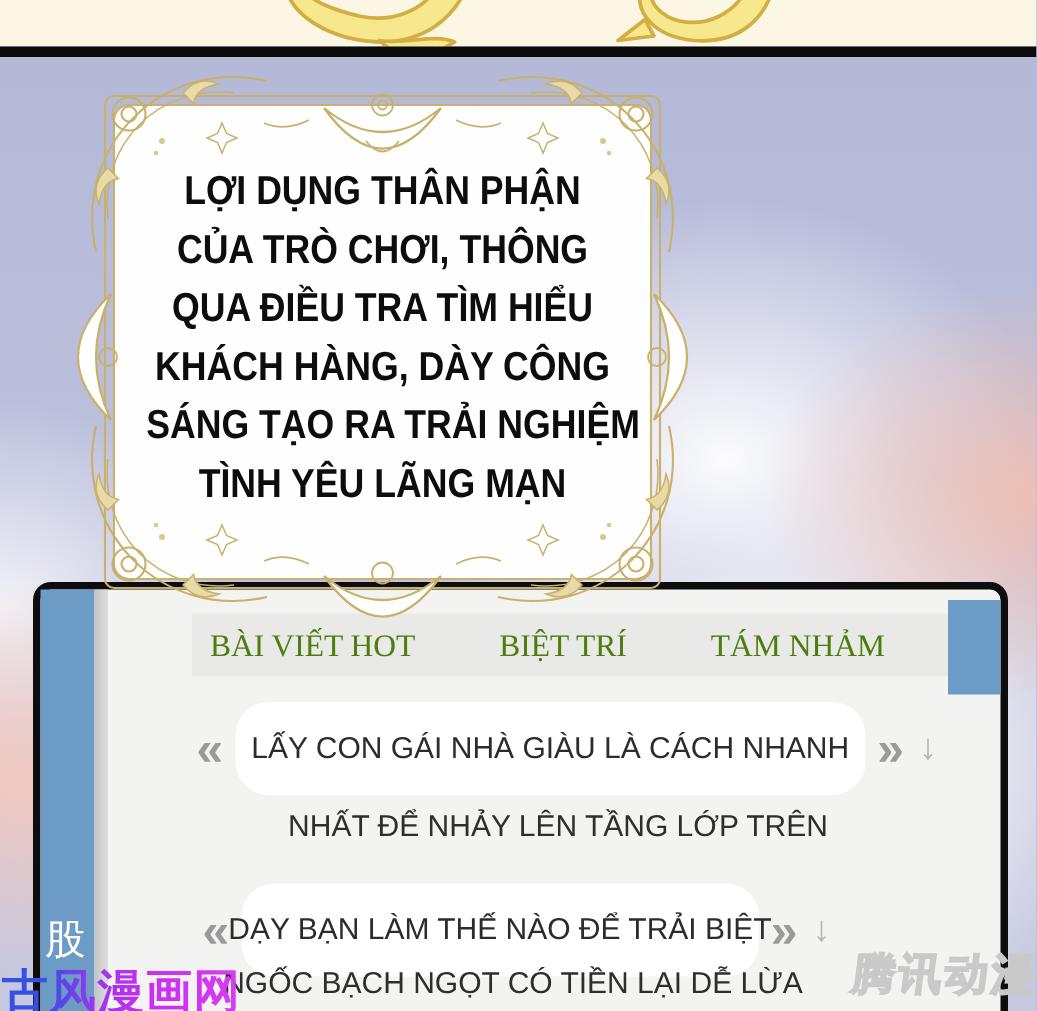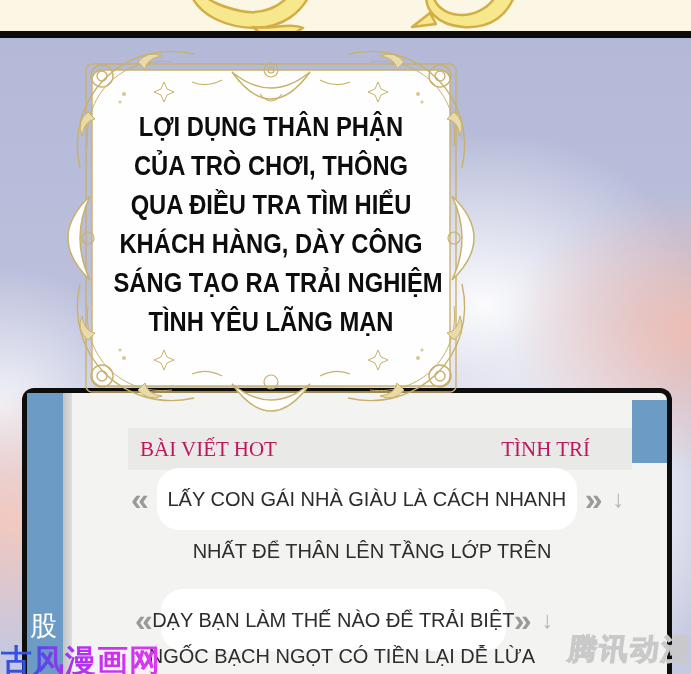--- a/index.html
+++ b/index.html
@@ -21,43 +21,43 @@
     background:
       radial-gradient(260px 200px at 100% 46%, rgba(246,190,173,.85) 0%, rgba(246,190,173,0) 70%),
       radial-gradient(300px 240px at 70% 42%, rgba(255,255,255,.95) 0%, rgba(255,255,255,0) 72%),
       radial-gradient(240px 260px at 86% 72%, rgba(255,255,255,.9) 0%, rgba(255,255,255,0) 70%),
       radial-gradient(200px 190px at 2% 76%, rgba(247,201,188,.9) 0%, rgba(247,201,188,0) 70%),
       radial-gradient(220px 200px at 0% 58%, rgba(255,255,255,.8) 0%, rgba(255,255,255,0) 70%),
       radial-gradient(420px 300px at 55% 85%, rgba(244,241,245,.9) 0%, rgba(244,241,245,0) 75%),
       linear-gradient(180deg,#b4b9d8 0%,#bcc0dc 45%,#c6c9e0 100%);
   }
   
-  .frame{position:absolute;left:76px;top:50px;width:390px;height:352px;z-index:30;}
+  .frame{position:absolute;left:60px;top:50px;width:390px;height:352px;z-index:30;}
   .frame svg{overflow:visible;display:block;}
   .caption{
     position:absolute;left:16px;top:58px;width:358px;text-align:center;
     transform:scaleX(.88);transform-origin:50% 0;
     font-weight:bold;font-size:27px;line-height:39px;color:#0d0d0d;
     letter-spacing:0px;
   }
   .caption span{display:block;white-space:nowrap;}
   
   .panel{
     position:absolute;left:22px;top:388px;width:640px;height:292px;
     background:#f3f3f1;border:5px solid #0d0d0d;border-bottom:none;
     border-radius:12px 12px 0 0;z-index:10;
   }
   .blue-strip{position:absolute;left:0;top:0;width:36px;height:100%;background:#6c9cc6;}
   .gray-strip{position:absolute;left:36px;top:0;width:9px;height:100%;
     background:linear-gradient(90deg,#c3c3c3,#dedede);}
   .tab-bar{
-    position:absolute;left:101px;top:35px;width:504px;height:42px;background:#e9e9e7;
+    position:absolute;left:101px;top:16px;width:504px;height:42px;background:#e9e9e7;
     display:flex;align-items:center;justify-content:space-between;
     padding:0 42px 0 12px;box-sizing:border-box;
-    font-family:"Liberation Serif",serif;font-size:21px;color:#be185d;
+    font-family:"Liberation Serif",serif;font-size:21px;color:#4d7c0f;
   }
   .tab{white-space:nowrap;cursor:pointer;}
   .blue-block{position:absolute;left:605px;top:7px;width:35px;height:63px;background:#6c9cc6;}
   .news-row{position:absolute;height:44px;display:flex;align-items:center;}
   .pill{
     background:#ffffff;border-radius:22px;height:62px;display:flex;
     align-items:center;justify-content:center;
     font-size:20px;color:#2c2c2c;white-space:nowrap;
   }
   .chev{font-size:32px;color:#9a9a9a;line-height:44px;font-weight:bold;}
@@ -101,32 +101,33 @@
 
 <div class="scene"></div>
 
 <div class="panel">
   <div class="blue-strip"></div>
   <div class="gray-strip"></div>
   <div class="blue-block"></div>
 
   <div class="tab-bar">
     <span class="tab">BÀI VIẾT HOT</span>
-    <span class="tab">TÌNH TRÍ</span>
+    <span class="tab">BIỆT TRÍ</span>
+    <span class="tab">TÁM NHẢM</span>
   </div>
 
   <div class="news-row" style="left:104px;top:84px;">
     <span class="chev">«</span>
     <div class="pill" style="width:420px;margin-left:8px;">
       <span>LẤY CON GÁI NHÀ GIÀU LÀ CÁCH NHANH</span>
     </div>
     <span class="chev" style="margin-left:8px;">»</span>
     <span class="down" style="margin-left:10px;">↓</span>
   </div>
-  <div class="news-sub" style="left:80px;top:147px;width:530px;">NHẤT ĐỂ THÂN LÊN TẦNG LỚP TRÊN</div>
+  <div class="news-sub" style="left:80px;top:147px;width:530px;">NHẤT ĐỂ NHẢY LÊN TẦNG LỚP TRÊN</div>
 
   <div class="news-row" style="left:108px;top:205px;">
     <span class="chev">«</span>
     <div class="pill" style="width:345px;margin-left:8px;">
       <span>DẠY BẠN LÀM THẾ NÀO ĐỂ TRẢI BIỆT</span>
     </div>
     <span class="chev" style="margin-left:8px;">»</span>
     <span class="down" style="margin-left:10px;">↓</span>
   </div>
   <div class="news-sub" style="left:80px;top:252px;width:470px;">NGỐC BẠCH NGỌT CÓ TIỀN LẠI DỄ LỪA</div>

